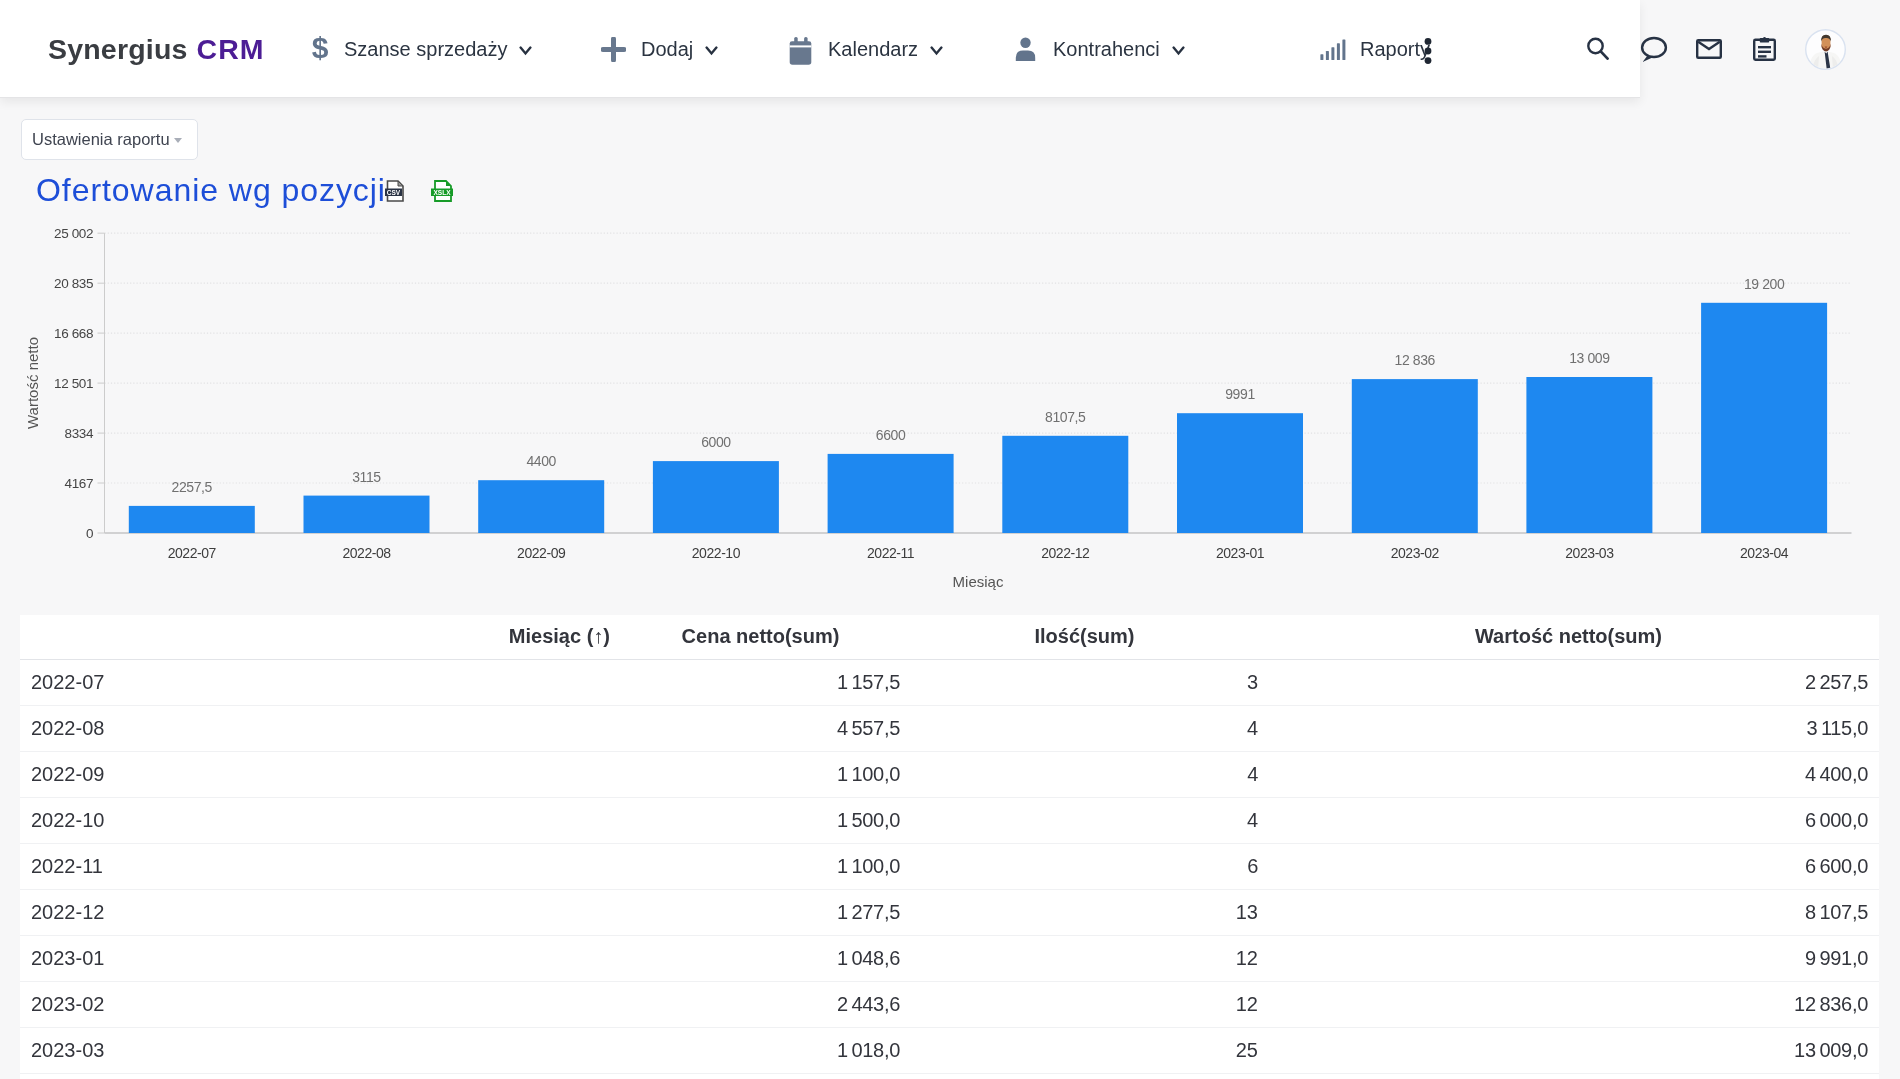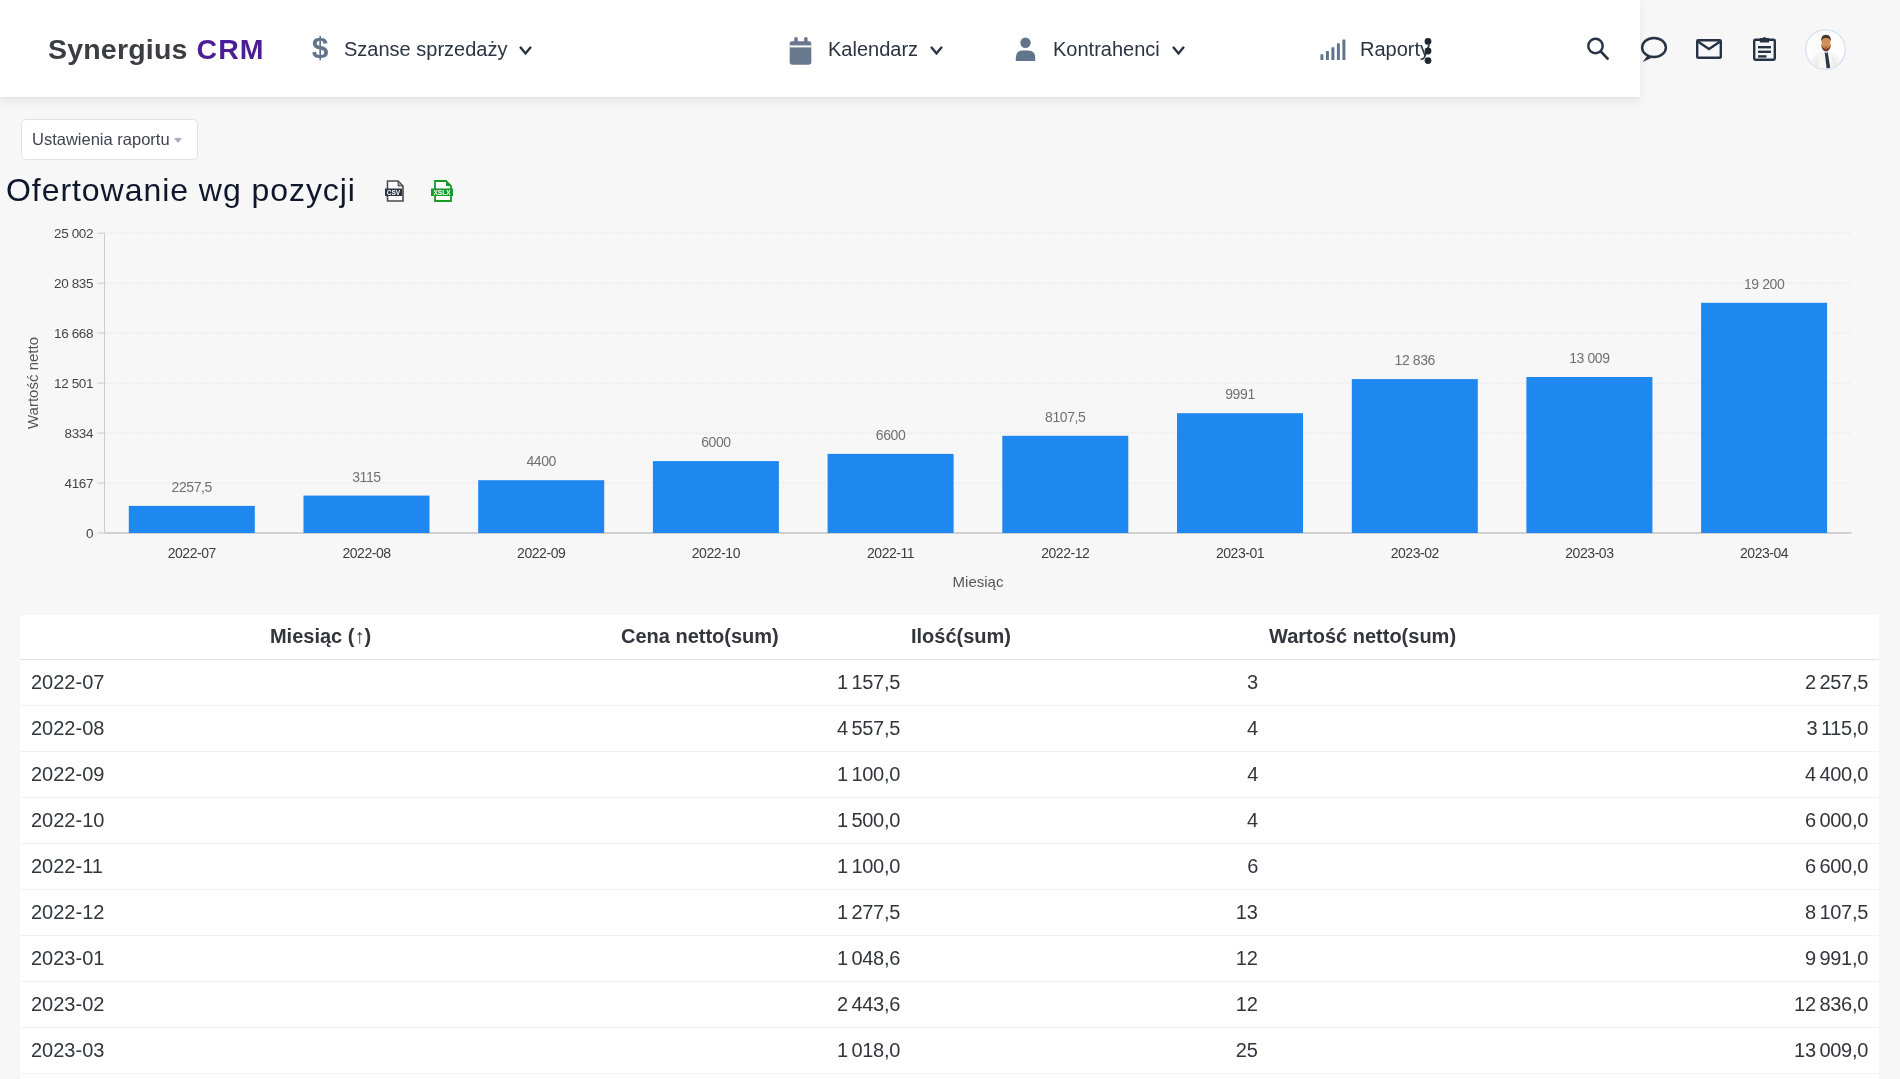--- a/index.html
+++ b/index.html
@@ -13,42 +13,51 @@
   #logo { position:absolute; left:48px; top:0; height:98px; display:flex; align-items:center;
           font-size:28.5px; font-weight:700; color:#3a3d42; letter-spacing:0.2px; }
   #logo .crm { color:#4c1d95; margin-left:9px; letter-spacing:1px; }
   .chev { margin-left:12px; margin-top:3px; }
   .btn-ustaw { position:absolute; left:21px; top:119px; width:177px; height:41px; background:#fff;
                border:1px solid #dfe3ea; border-radius:5px; font-size:16.5px; color:#3f4450;
                display:flex; align-items:center; justify-content:flex-start; padding-left:10px;
                font-family:"Liberation Sans", sans-serif; }
   .btn-ustaw .car { width:0; height:0; border-left:4px solid transparent; border-right:4px solid transparent;
                     border-top:5.5px solid #a9aeb8; margin-left:4px; margin-top:2px; }
-  #title { position:absolute; left:6px; top:174px; font-size:32px; line-height:32px;
-           letter-spacing:0.95px; color:#0f172a; }
+  #title { position:absolute; left:36px; top:174px; font-size:32px; line-height:32px;
+           letter-spacing:0.95px; color:#1d4ed8; }
   
   #tablewrap { position:absolute; left:20px; top:615px; width:1859px; background:#fff; }
   table { border-collapse:collapse; width:100%; table-layout:fixed; font-size:20px; color:#33353c; }
-  th { font-weight:700; text-align:left; height:44px; padding:0 11px 0 0; border-bottom:1px solid #e2e4e8; }
-  th:first-child { text-align:center; padding-left:11px; }
+  th { font-weight:700; text-align:center; height:44px; padding:0 11px 0 0; border-bottom:1px solid #e2e4e8; }
+  th:first-child { text-align:right; padding-left:11px; }
   td { text-align:right; height:46px; padding:0 11px 0 0; border-bottom:1px solid #f0f1f3; }
   td:first-child { text-align:left; padding-left:11px; }
   td.num { letter-spacing:-0.3px; }
   col.c1 { width:601px; } col.c2 { width:290px; } col.c3 { width:358px; } col.c4 { width:610px; }
 </style>
 </head>
 <body>
 
 <div id="nav">
   <div id="logo">Synergius<span class="crm">CRM</span></div>
   <div class="navitem" style="left:309px;">
     <svg width="22" height="32" viewBox="0 0 22 32" fill="none" style="margin-top:2px;">
       <text x="11" y="24" text-anchor="middle" font-size="30" font-weight="700" fill="#62748c" font-family="Liberation Sans">$</text>
     </svg>
     <span style="margin-left:13px;">Szanse sprzedaży</span>
+    <svg class="chev" width="13" height="10" viewBox="0 0 13 10">
+        <path d="M1.6 1.6 L6.5 7.4 L11.4 1.6" stroke="#273140" stroke-width="2.4" fill="none" stroke-linecap="round"></path>
+      </svg>
+  </div>
+  <div class="navitem" style="left:601px;">
+    <svg width="25" height="25" viewBox="0 0 25 25">
+        <path d="M12.5 2 V23 M2 12.5 H23" stroke="#68788e" stroke-width="5" stroke-linecap="round"></path>
+      </svg>
+    <span style="margin-left:15px;">Dodaj</span>
     <svg class="chev" width="13" height="10" viewBox="0 0 13 10">
         <path d="M1.6 1.6 L6.5 7.4 L11.4 1.6" stroke="#273140" stroke-width="2.4" fill="none" stroke-linecap="round"></path>
       </svg>
   </div>
   <div class="navitem" style="left:789px;">
     <svg width="23" height="28" viewBox="0 0 23 28" style="margin-top:4px;">
         <path d="M3 4.2 H20 Q22.3 4.2 22.3 6.5 V25 Q22.3 27.7 19.6 27.7 H3.4 Q0.7 27.7 0.7 25 V6.5 Q0.7 4.2 3 4.2 Z" fill="#68788e"></path>
         <rect x="5.2" y="0" width="3.5" height="7" rx="1.6" fill="#68788e"></rect>
         <rect x="15.1" y="0" width="3.5" height="7" rx="1.6" fill="#68788e"></rect>
         <rect x="0.7" y="8.4" width="21.6" height="2" fill="#fff"></rect>

